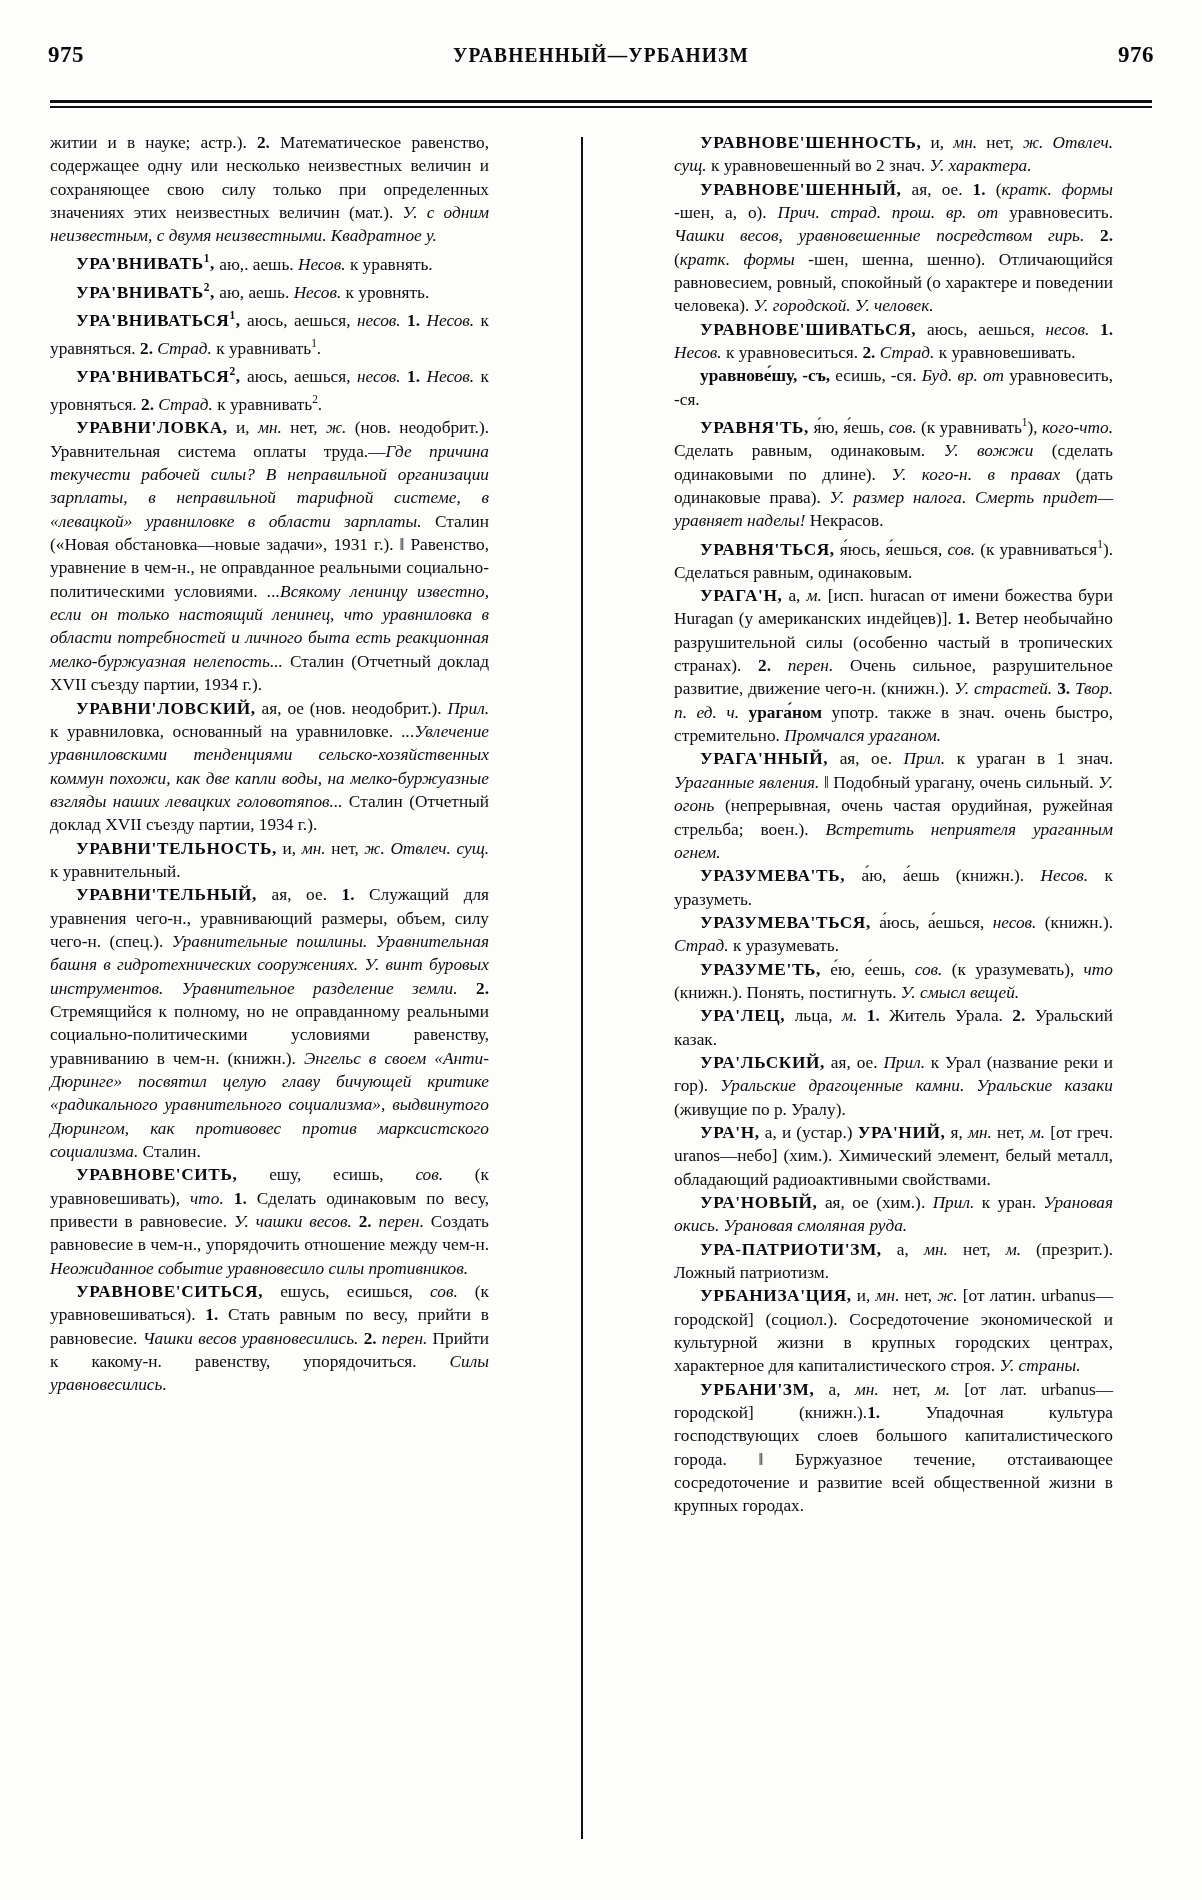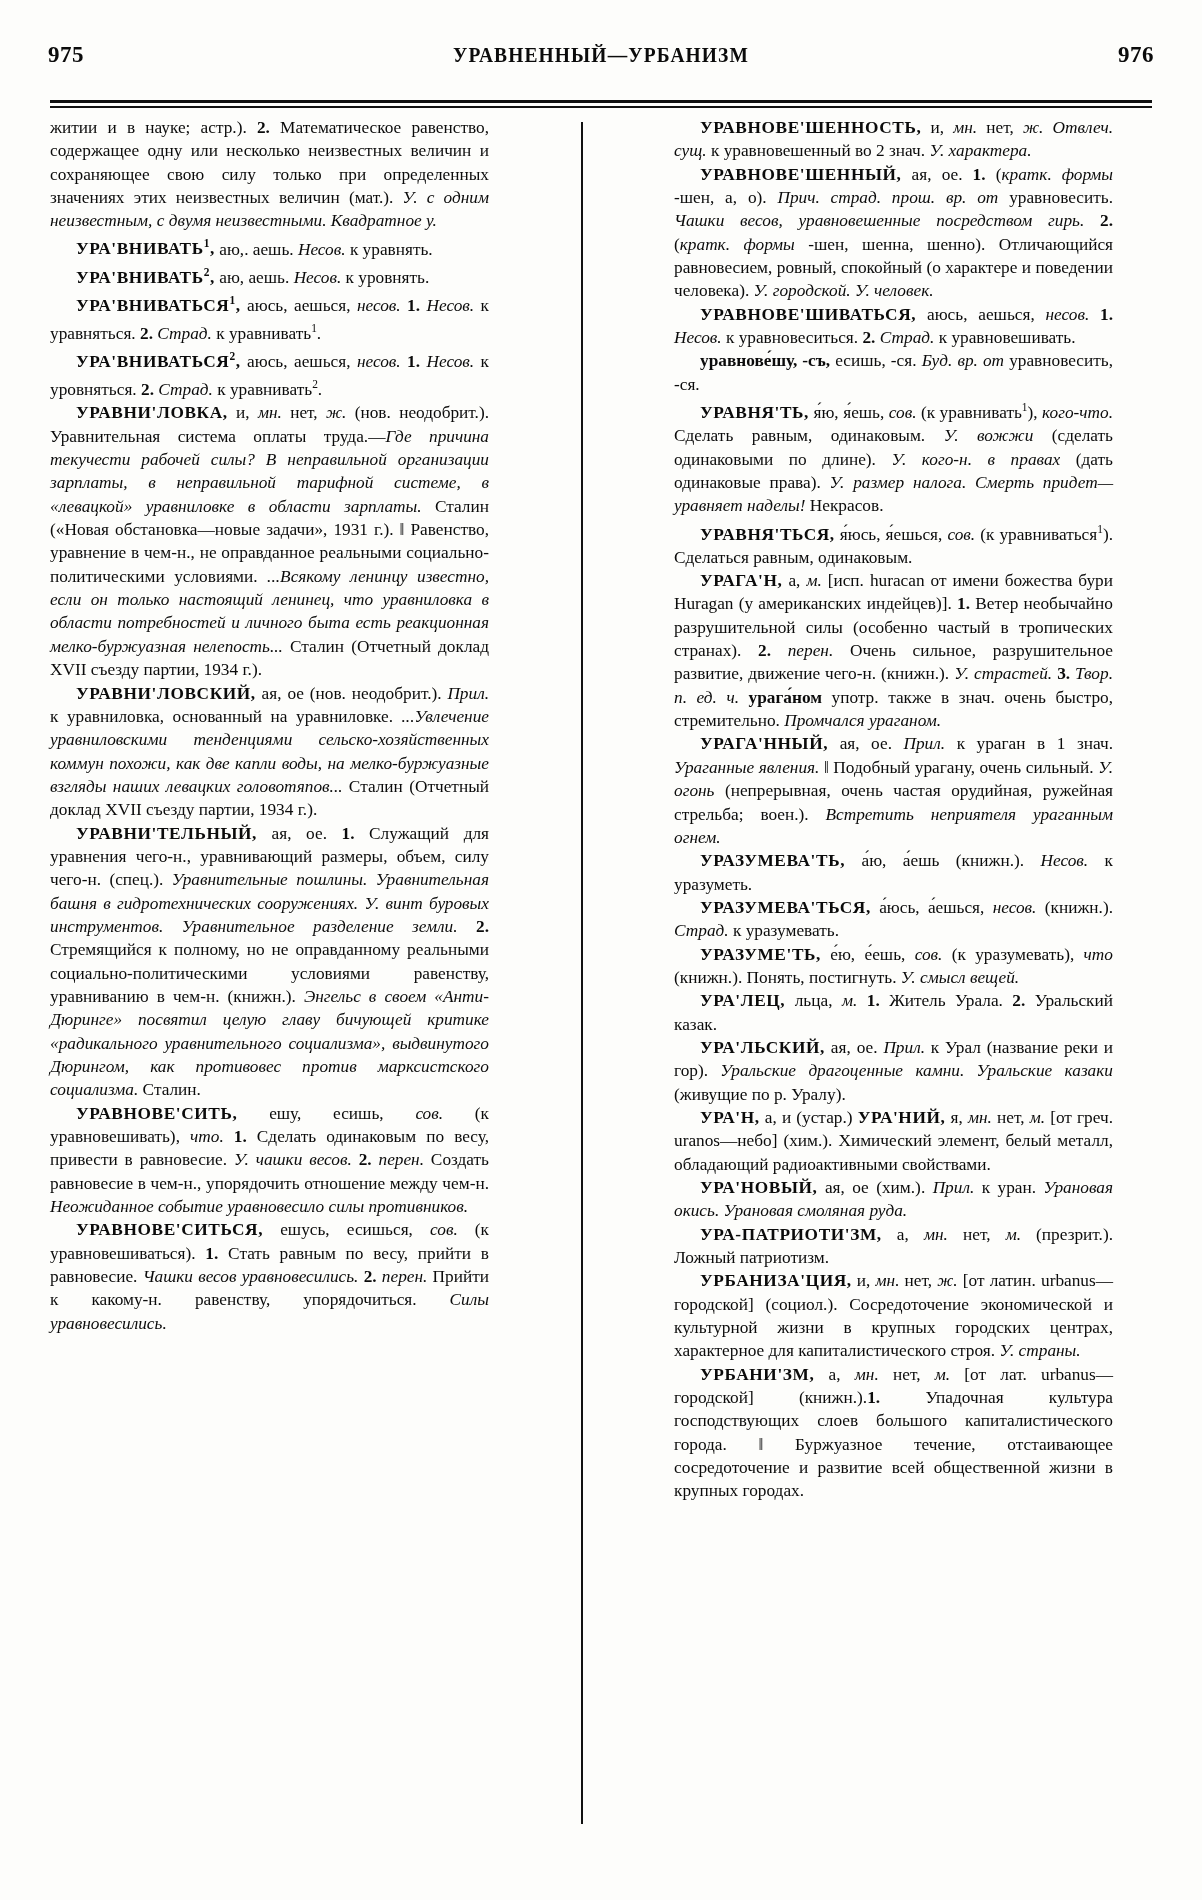--- a/index.html
+++ b/index.html
@@ -48,21 +48,21 @@
     left: 50px; top: 100px;
     width: 1102px;
   }
   .rule-thick { height: 3px; background: #111; }
   .rule-gap   { height: 3px; background: transparent; }
   .rule-thin  { height: 1.5px; background: #111; }
 
   
   .cols {
     position: absolute;
-    left: 50px; top: 116px;
+    left: 50px; top: 131px;
     width: 1102px;
     height: 1730px;
     display: flex;
     gap: 0;
   }
   .col {
     width: 439px;
     font-size: 17.3px;
     line-height: 23.35px;
     text-align: justify;
@@ -106,20 +106,21 @@
 
   <div class="cols">
     <div class="col left" id="left-col">
         <p class="entry cont">житии и в науке; астр.). <b>2.</b> Математическое равенство, содержащее одну или несколько неизвестных величин и сохраняющее свою силу только при определенных значениях этих неизвестных величин (мат.). <i>У. с одним неизвестным, с двумя неизвестными. Квадратное у.</i></p>
         <p class="entry"><span class="hw">УРА'ВНИВАТЬ<span class="sup">1</span>,</span> аю,. аешь. <i>Несов.</i> к уравнять.</p>
         <p class="entry"><span class="hw">УРА'ВНИВАТЬ<span class="sup">2</span>,</span> аю, аешь. <i>Несов.</i> к уровнять.</p>
         <p class="entry"><span class="hw">УРА'ВНИВАТЬСЯ<span class="sup">1</span>,</span> аюсь, аешься, <i>несов.</i> <b>1.</b> <i>Несов.</i> к уравняться. <b>2.</b> <i>Страд.</i> к уравнивать<span class="sup-r">1</span>.</p>
         <p class="entry"><span class="hw">УРА'ВНИВАТЬСЯ<span class="sup">2</span>,</span> аюсь, аешься, <i>несов.</i> <b>1.</b> <i>Несов.</i> к уровняться. <b>2.</b> <i>Страд.</i> к уравнивать<span class="sup-r">2</span>.</p>
         <p class="entry"><span class="hw">УРАВНИ'ЛОВКА,</span> и, <i>мн.</i> нет, <i>ж.</i> (нов. неодобрит.). Уравнительная система оплаты труда.—<i>Где причина текучести рабочей силы? В неправильной организации зарплаты, в неправильной тарифной системе, в «левацкой» уравниловке в области зарплаты.</i> Сталин («Новая обстановка—новые задачи», 1931 г.). ǁ Равенство, уравнение в чем-н., не оправданное реальными социально-политическими условиями. <i>...Всякому ленинцу известно, если он только настоящий ленинец, что уравниловка в области потребностей и личного быта есть реакционная мелко-буржуазная нелепость...</i> Сталин (Отчетный доклад XVII съезду партии, 1934 г.).</p>
         <p class="entry"><span class="hw">УРАВНИ'ЛОВСКИЙ,</span> ая, ое (нов. неодобрит.). <i>Прил.</i> к уравниловка, основанный на уравниловке. <i>...Увлечение уравниловскими тенденциями сельско-хозяйственных коммун похожи, как две капли воды, на мелко-буржуазные взгляды наших левацких головотяпов...</i> Сталин (Отчетный доклад XVII съезду партии, 1934 г.).</p>
+        <p class="entry"><span class="hw">УРАВНИ'ТЕЛЬНОСТЬ,</span> и, <i>мн.</i> нет, <i>ж.</i> <i>Отвлеч. сущ.</i> к уравнительный.</p>
         <p class="entry"><span class="hw">УРАВНИ'ТЕЛЬНЫЙ,</span> ая, ое. <b>1.</b> Служащий для уравнения чего-н., уравнивающий размеры, объем, силу чего-н. (спец.). <i>Уравнительные пошлины. Уравнительная башня в гидротехнических сооружениях. У. винт буровых инструментов. Уравнительное разделение земли.</i> <b>2.</b> Стремящийся к полному, но не оправданному реальными социально-политическими условиями равенству, уравниванию в чем-н. (книжн.). <i>Энгельс в своем «Анти-Дюринге» посвятил целую главу бичующей критике «радикального уравнительного социализма», выдвинутого Дюрингом, как противовес против марксистского социализма.</i> Сталин.</p>
         <p class="entry"><span class="hw">УРАВНОВЕ'СИТЬ,</span> ешу, есишь, <i>сов.</i> (к уравновешивать), <i>что.</i> <b>1.</b> Сделать одинаковым по весу, привести в равновесие. <i>У. чашки весов.</i> <b>2.</b> <i>перен.</i> Создать равновесие в чем-н., упорядочить отношение между чем-н. <i>Неожиданное событие уравновесило силы противников.</i></p>
         <p class="entry"><span class="hw">УРАВНОВЕ'СИТЬСЯ,</span> ешусь, есишься, <i>сов.</i> (к уравновешиваться). <b>1.</b> Стать равным по весу, прийти в равновесие. <i>Чашки весов уравновесились.</i> <b>2.</b> <i>перен.</i> Прийти к какому-н. равенству, упорядочиться. <i>Силы уравновесились.</i></p>
       </div>
     <div class="divider"></div>
     <div class="col right" id="right-col">
         <p class="entry"><span class="hw">УРАВНОВЕ'ШЕННОСТЬ,</span> и, <i>мн.</i> нет, <i>ж.</i> <i>Отвлеч. сущ.</i> к уравновешенный во 2 знач. <i>У. характера.</i></p>
         <p class="entry"><span class="hw">УРАВНОВЕ'ШЕННЫЙ,</span> ая, ое. <b>1.</b> (<i>кратк. формы</i> -шен, а, о). <i>Прич. страд. прош. вр. от</i> уравновесить. <i>Чашки весов, уравновешенные посредством гирь.</i> <b>2.</b> (<i>кратк. формы</i> -шен, шенна, шенно). Отличающийся равновесием, ровный, спокойный (о характере и поведении человека). <i>У. городской. У. человек.</i></p>
         <p class="entry"><span class="hw">УРАВНОВЕ'ШИВАТЬСЯ,</span> аюсь, аешься, <i>несов.</i> <b>1.</b> <i>Несов.</i> к уравновеситься. <b>2.</b> <i>Страд.</i> к уравновешивать.</p>
         <p class="entry"><b>уравнове́шу, -съ,</b> есишь, -ся. <i>Буд. вр. от</i> уравновесить, -ся.</p>

